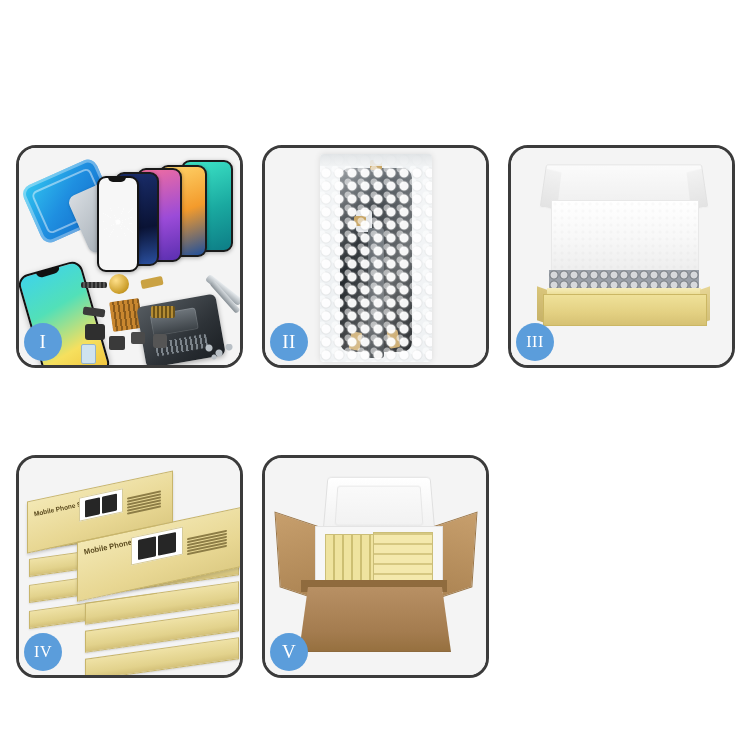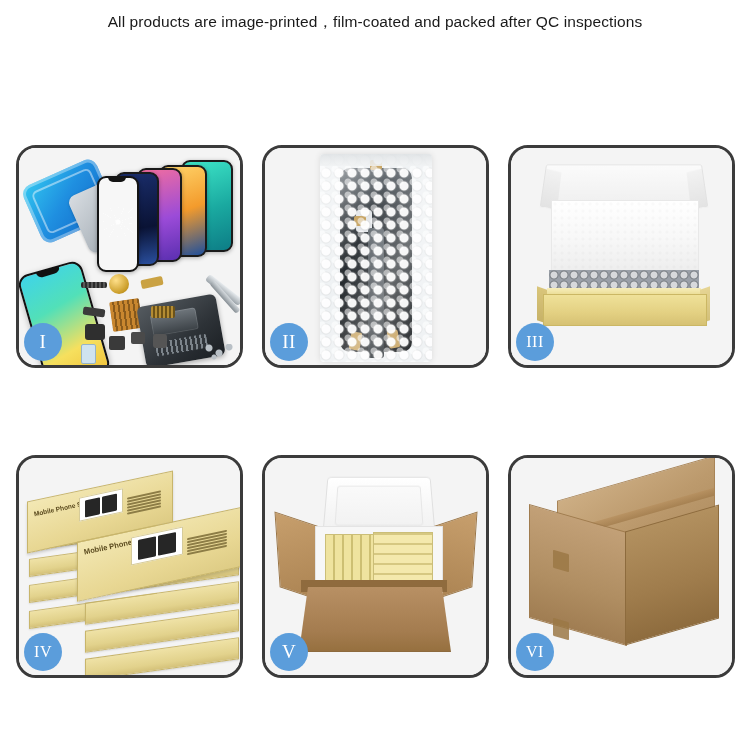--- a/index.html
+++ b/index.html
@@ -479,21 +479,20 @@
     border:1px solid #8d6b3d;
   }
   .tapeblk{ position:absolute; background:#9b7845; opacity:.85; border-radius:1px; }
   .tb1{ left:24px; top:78px;  width:16px; height:18px; transform:skewY(16deg); }
   .tb2{ left:24px; top:146px; width:16px; height:18px; transform:skewY(16deg); }
 </style>
 </head>
 <body>
 
 <div class="header">
-  <p class="subtitle">All products are image-printed，film-coated and packed after QC inspections</p>
 </div>
 
 <div class="grid">
 
   <div class="panel p1">
     <div class="inner">
       <div class="collage">
         <div class="blue-film"></div>
         <div class="grey-phone-sm"></div>
         <div class="phone-fan">
@@ -621,26 +620,14 @@
         <div class="p5-foambody"></div>
         <div class="p5-content"></div>
         <div class="p5-content2"></div>
         <div class="p5-cartontop"></div>
         <div class="p5-cartonfront"></div>
       </div>
     </div>
     <div class="badge">V</div>
   </div>
 
-  <div class="panel p6">
-    <div class="inner">
-      <div class="p6wrap">
-        <div class="p6-top"></div>
-        <div class="p6-left"></div>
-        <div class="p6-right"></div>
-        <div class="tapeblk tb1"></div>
-        <div class="tapeblk tb2"></div>
-      </div>
-    </div>
-    <div class="badge small">VI</div>
-  </div>
 
 </div>
 
 </body></html>

